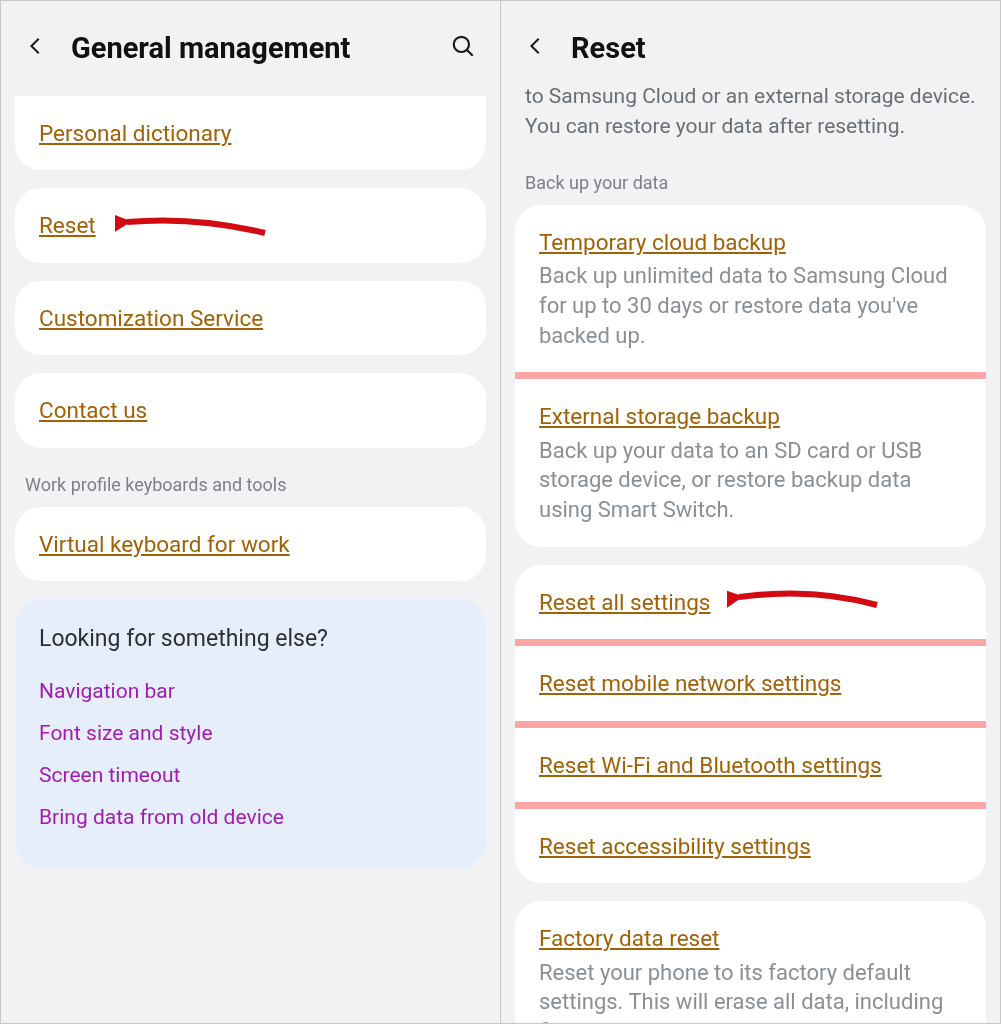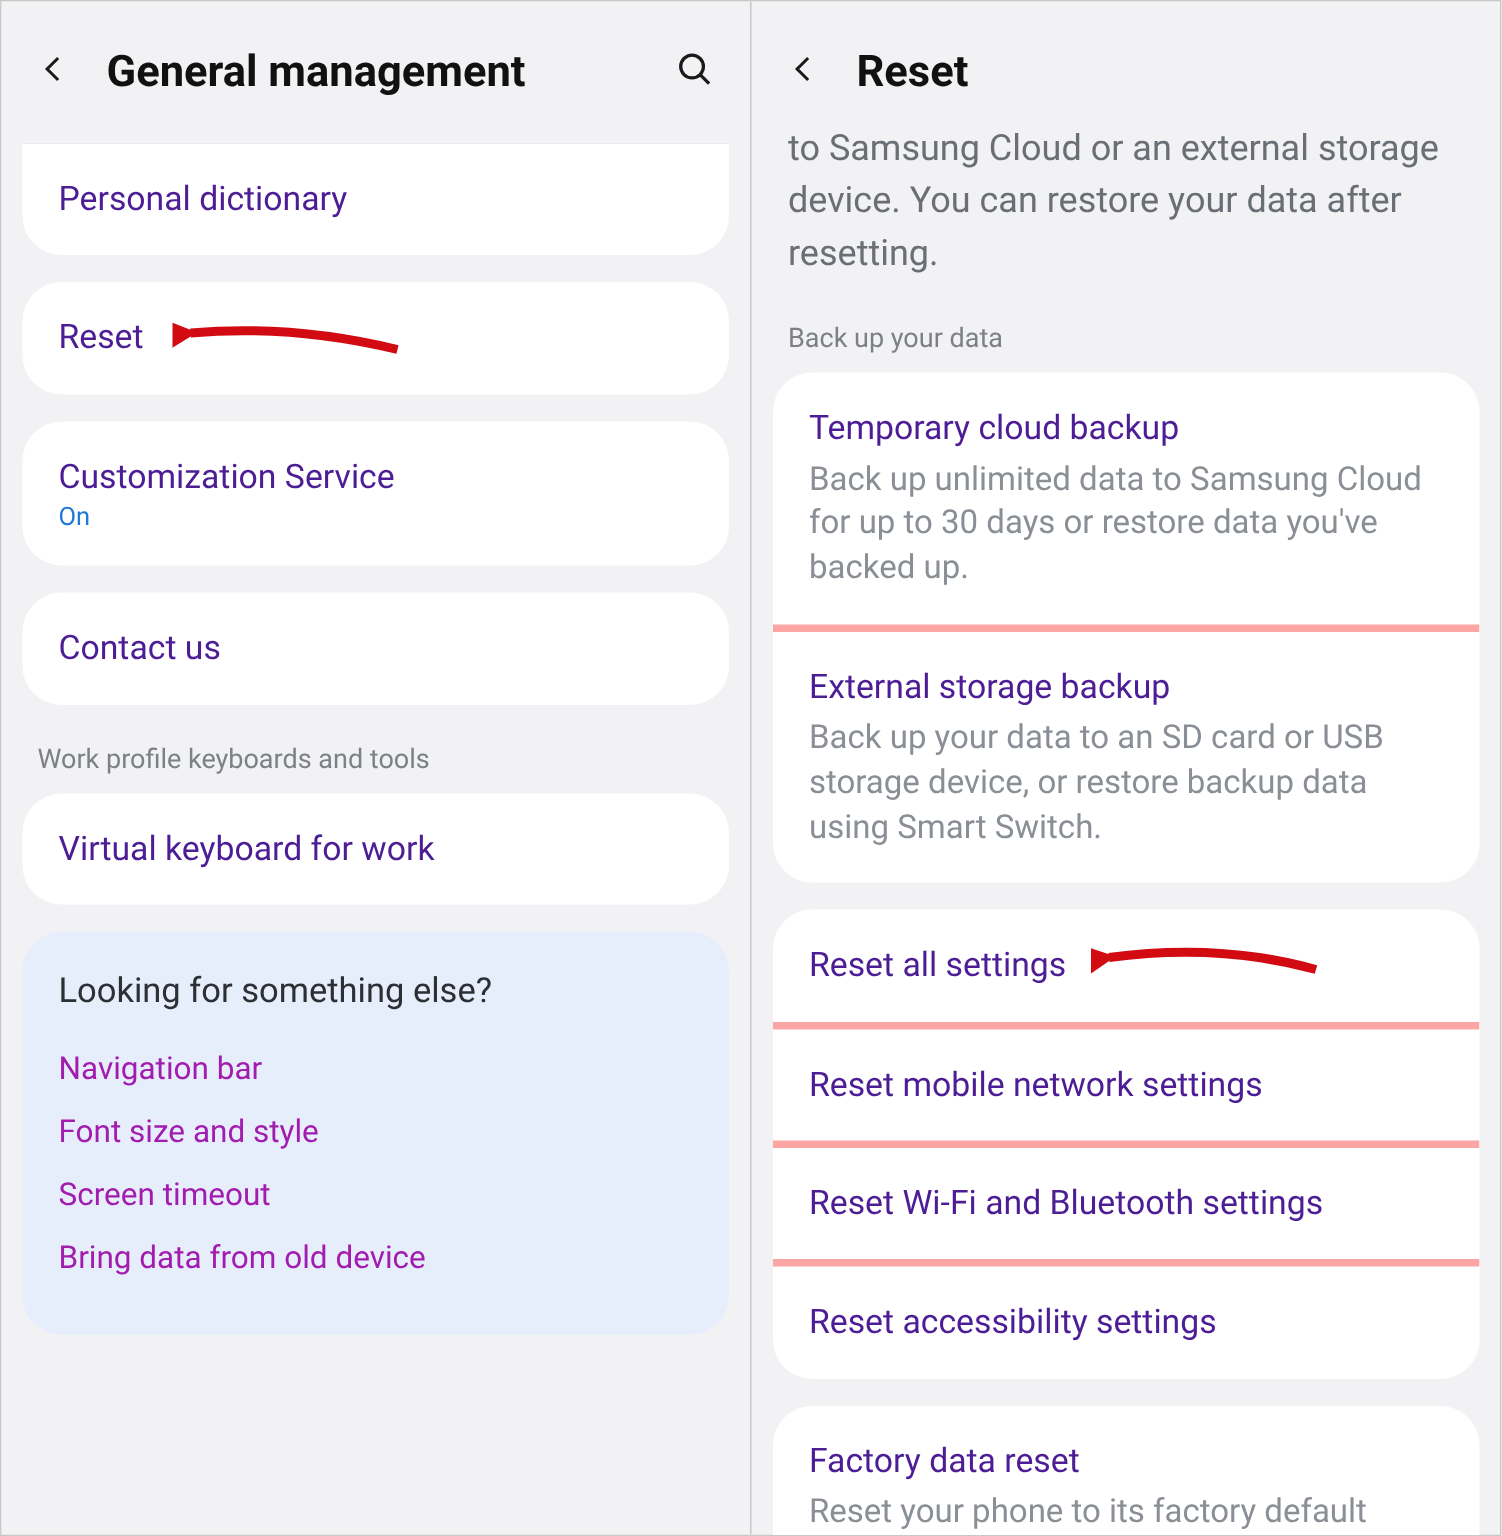--- a/index.html
+++ b/index.html
@@ -33,21 +33,21 @@
     font-weight: 700;
     color: #111;
     flex: 1;
   }
   .search-icon svg { width: 26px; height: 26px; stroke: #1a1a1a; stroke-width: 2; fill: none; }
 
   .content { flex: 1; overflow-y: auto; padding: 0 14px 14px 14px; }
 
   .intro-text {
     color: #6a6f76;
-    font-size: 24px;
+    font-size: 21px;
     line-height: 1.45;
     padding: 0 10px 22px 10px;
   }
 
   .section-label {
     color: #7c8188;
     font-size: 18px;
     padding: 8px 10px 12px 10px;
   }
 
@@ -55,26 +55,27 @@
     background: #fff;
     border-radius: 26px;
     overflow: hidden;
     margin-bottom: 18px;
   }
 
   .item {
     padding: 22px 24px;
     position: relative;
   }
-  .item + .item { border-top: 5px solid #fca5a5; }
+  .item + .item { border-top: 7px solid #fca5a5; }
   .item-title {
     font-size: 22.5px;
-    color: #4c1d95;
+    color: #a16207;
     font-weight: 400;
     line-height: 1.35;
+    text-decoration: underline;
   }
   .item-desc {
     font-size: 22px;
     color: #8a8f96;
     line-height: 1.35;
     margin-top: 4px;
   }
   .item-status {
     font-size: 17px;
     color: #2079d4;
@@ -145,21 +146,20 @@
             </marker>
           </defs>
           <path d="M150 35 Q80 18 12 24" stroke="#d20a12" stroke-width="6" fill="none" marker-end="url(#ahL)"></path>
         </svg>
       </span>
     </div>
 
     <div class="card">
       <div class="item">
         <div class="item-title">Customization Service</div>
-        <div class="item-status">On</div>
       </div>
     </div>
 
     <div class="card">
       <div class="item">
         <div class="item-title">Contact us</div>
       </div>
     </div>
 
     <div class="section-label">Work profile keyboards and tools</div>

